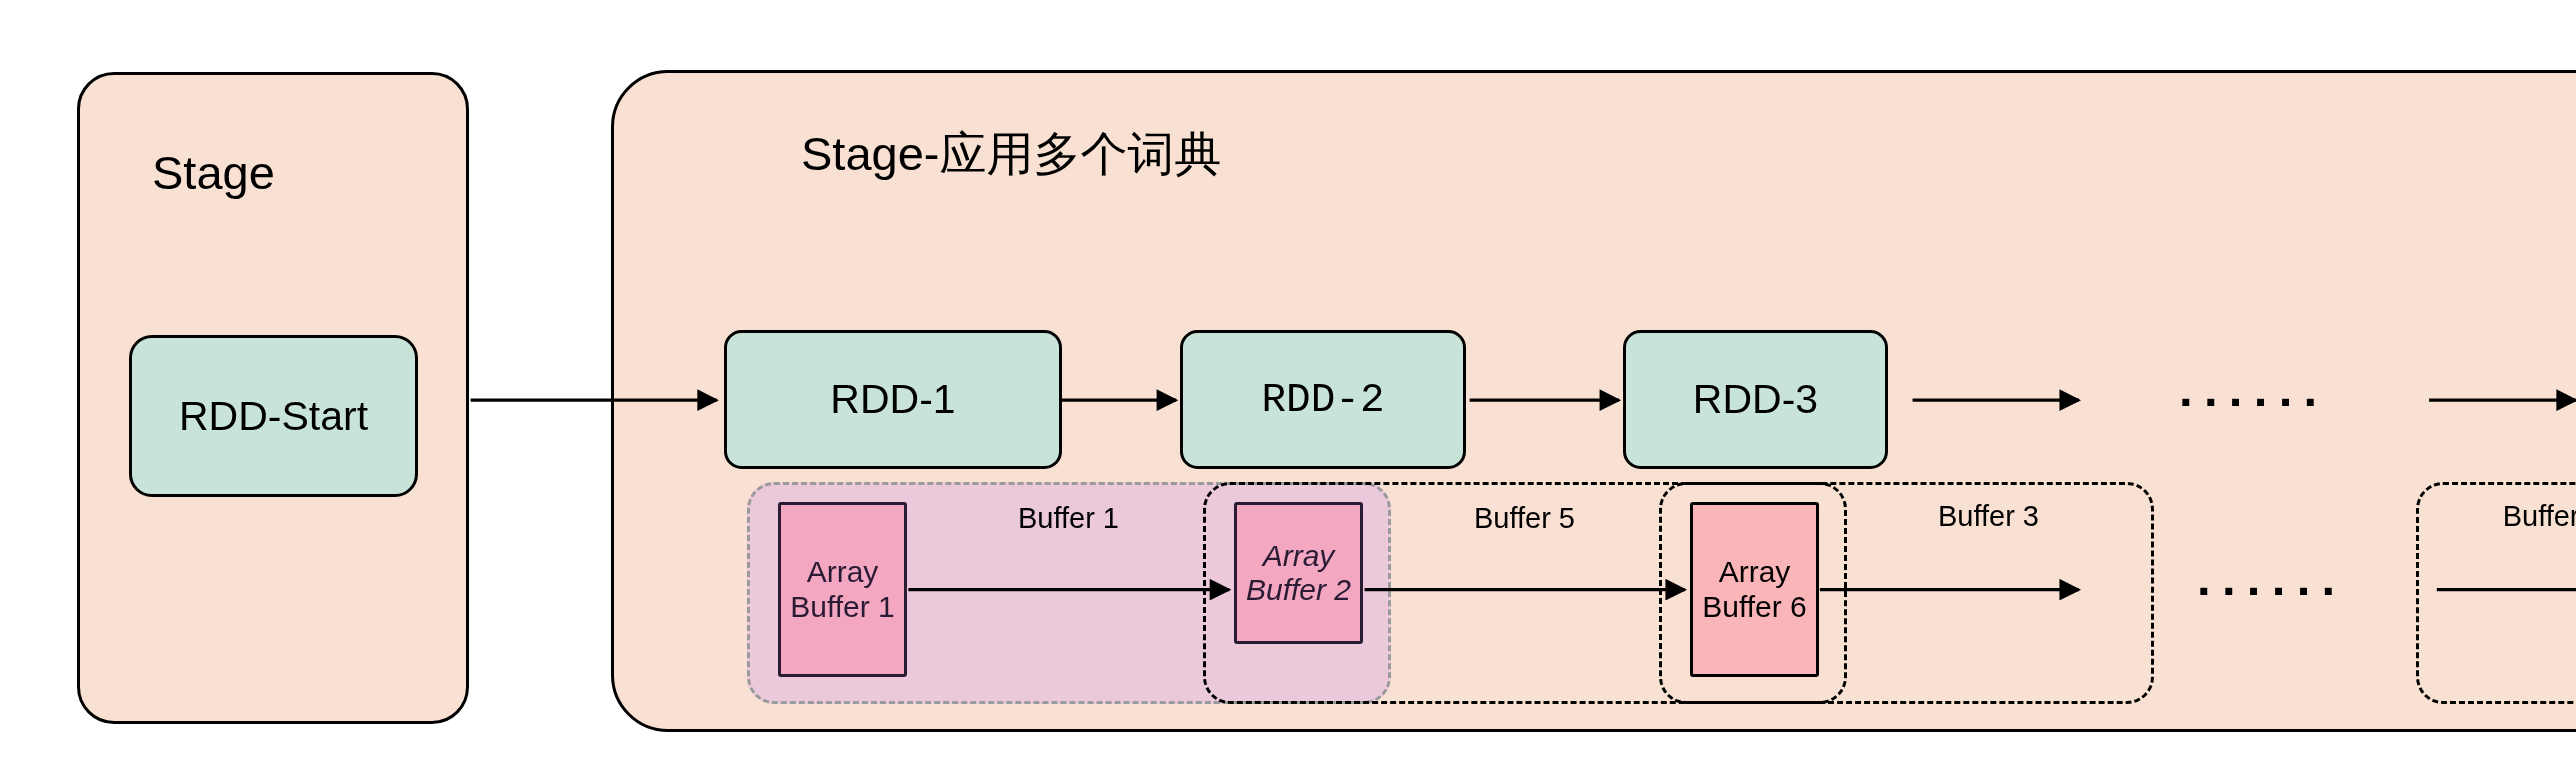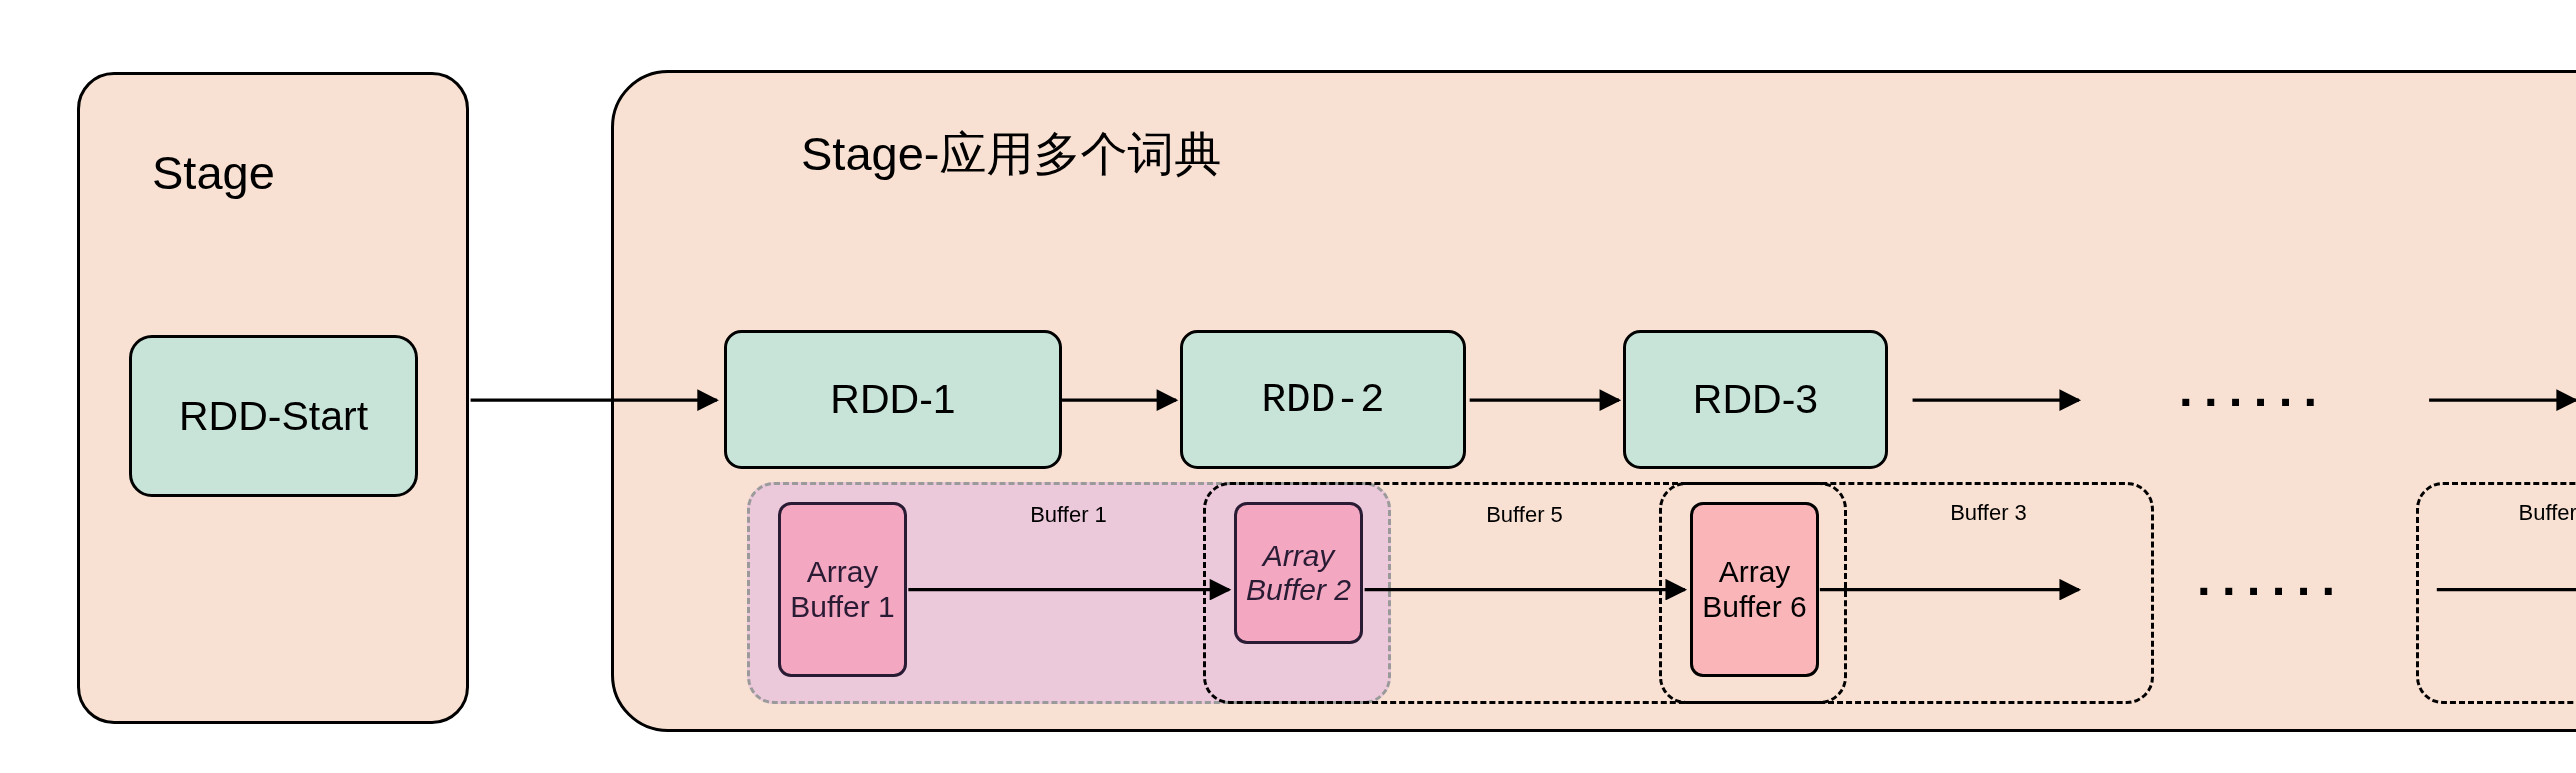--- a/index.html
+++ b/index.html
@@ -4,27 +4,27 @@
 <style>
   html,body{margin:0;padding:0;background:#ffffff;}
   body{width:3598px;height:773px;position:relative;overflow:hidden;
        font-family:"Liberation Sans","DejaVu Sans",sans-serif;color:#000;}
   .abs{position:absolute;box-sizing:border-box;}
   .stage-box{background:#f8e0d2;border:3.1px solid #000;border-radius:37px;z-index:1;}
   .stage-box.mid{border-radius:57px;}
   .stage-title{font-size:47px;line-height:1.1;z-index:6;white-space:nowrap;}
   .rdd-box{background:#c8e4d9;border:3.6px solid #000;border-radius:17.5px;z-index:4;
            display:flex;align-items:center;justify-content:center;font-size:41px;white-space:nowrap;}
-  .ab-box{border-radius:13px;z-index:4;display:flex;align-items:center;justify-content:center;
+  .ab-box{border-radius:3px;z-index:4;display:flex;align-items:center;justify-content:center;
           text-align:center;font-size:30px;line-height:1.14;}
   .ab-pink{background:#f3a7c1;border:3.6px solid #2a1b35;color:#2a1b35;}
   .ab-salmon{background:#fab5b8;border:3.6px solid #000;color:#000;}
   .region{border:3.1px dashed #000;border-radius:27px;background:transparent;z-index:2;}
   .region.r1{border-color:#9a9a9a;background:#ebc9db;}
-  .buffer-label{font-size:22px;z-index:6;width:227px;text-align:center;white-space:nowrap;}
+  .buffer-label{font-size:29px;z-index:6;width:227px;text-align:center;white-space:nowrap;}
   .dots{font-size:49px;font-weight:700;letter-spacing:11.3px;z-index:6;white-space:nowrap;}
   #arrows{position:absolute;left:0;top:0;z-index:3;pointer-events:none;}
 </style>
 </head>
 <body>
 
 <div class="abs stage-box" style="left:77px;top:72px;width:392px;height:652px;"></div>
 <div class="abs stage-box mid" style="left:611px;top:70px;width:2424px;height:662px;"></div>
 
 <div class="abs stage-title" style="left:152px;top:139px;margin-top:8px;">Stage</div>

